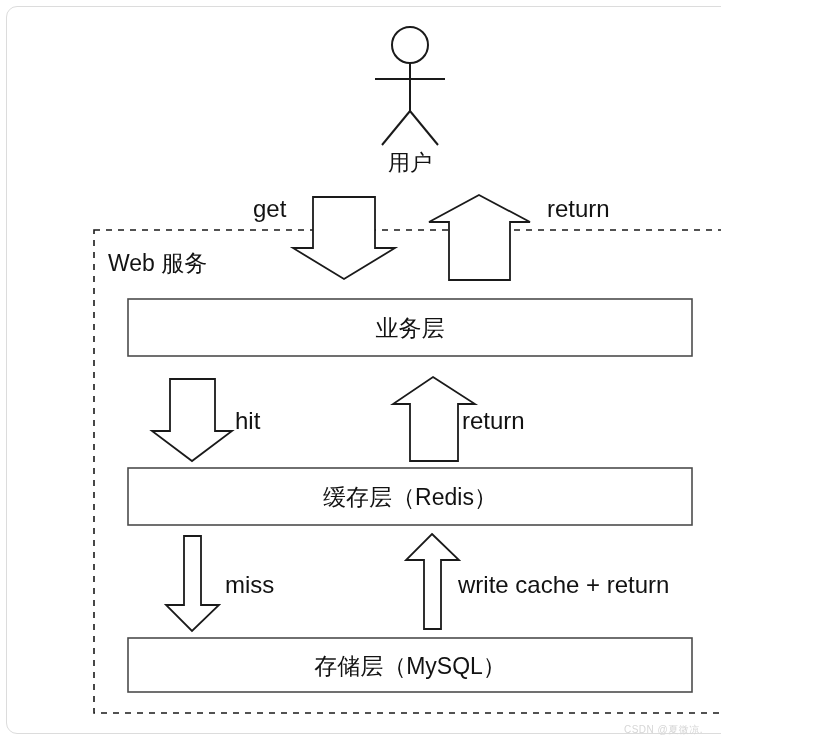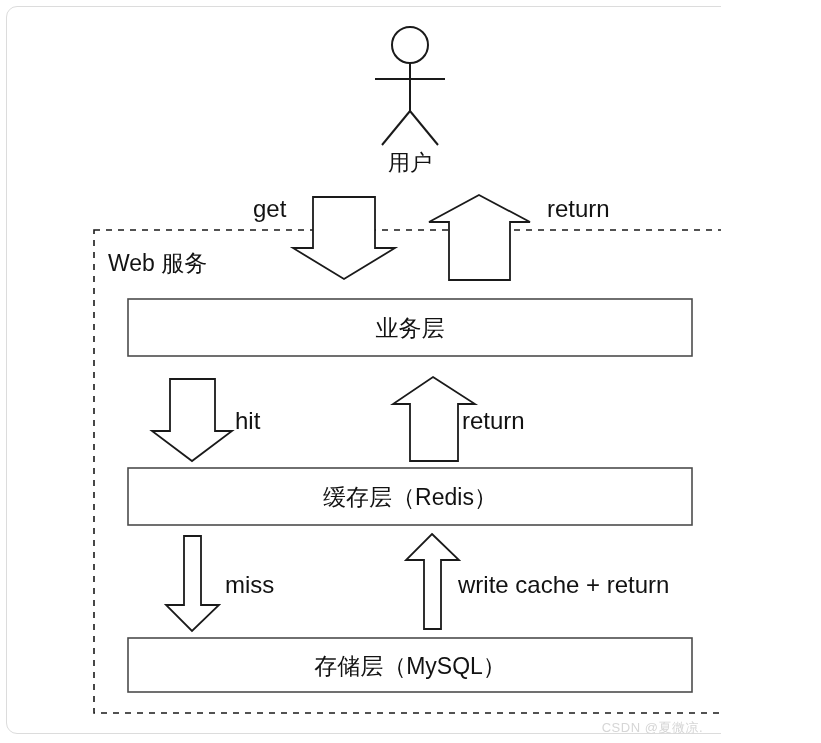--- a/index.html
+++ b/index.html
@@ -71,21 +71,21 @@
     font-size: 23px;
   }
   .t-actor {
     font-size: 22px;
   }
   .watermark {
     position: absolute;
     right: 18px;
     bottom: 6px;
     font-family: "Liberation Sans", "DejaVu Sans", sans-serif;
-    font-size: 13px;
+    font-size: 10px;
     color: #d6d6d6;
     letter-spacing: 0.5px;
     white-space: nowrap;
     user-select: none;
   }
 </style>
 </head>
 <body>
 
 <div id="canvas">

